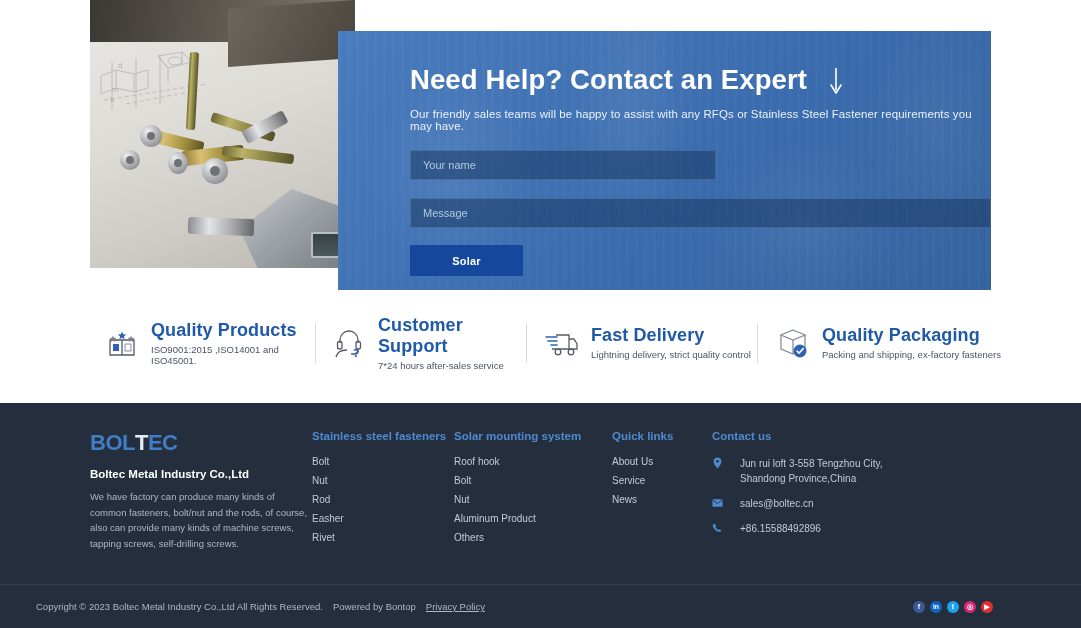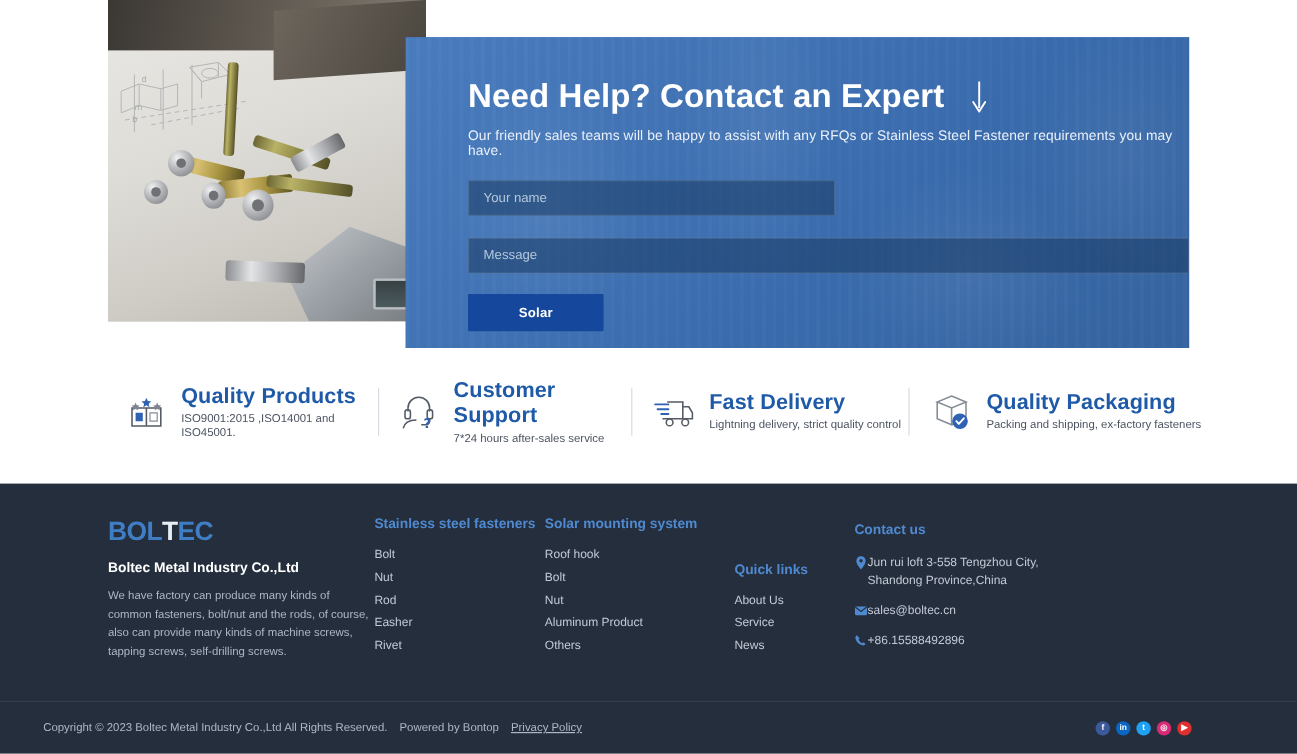--- a/index.html
+++ b/index.html
@@ -71,21 +71,21 @@
   .hero-bg-tex {
     position:absolute; inset:0;
     background:
       radial-gradient(ellipse 120px 150px at 18% 55%, rgba(255,255,255,.07), transparent 70%),
       radial-gradient(ellipse 90px 200px at 45% 30%, rgba(255,255,255,.06), transparent 70%),
       radial-gradient(ellipse 140px 120px at 72% 75%, rgba(255,255,255,.06), transparent 70%),
       radial-gradient(ellipse 110px 160px at 92% 40%, rgba(255,255,255,.05), transparent 70%),
       repeating-linear-gradient(90deg, rgba(255,255,255,.022) 0 3px, transparent 3px 9px),
       linear-gradient(135deg,#4a7cbd 0%, #3a6cae 55%, #35639f 100%);
   }
-  .hero-inner { position:relative; padding: 33px 0 0 52px; }
+  .hero-inner { position:relative; padding: 33px 0 0 72px; }
   .hero-title {
     font-size: 27.5px; font-weight: 700; color:#ffffff; letter-spacing:.1px;
     display:inline-block; vertical-align:middle;
   }
   .hero-arrow {
     display:inline-block; vertical-align:middle; margin-left:16px;
     width:16px; height:30px; position:relative; top:1px;
   }
   .hero-sub {
     margin-top: 12px; font-size: 11.5px; color:#eaf1fa; letter-spacing:.1px;
@@ -120,21 +120,21 @@
   .feat-icon { width:34px; height:34px; flex:none; color:#2f62b3; }
   .feat-title { font-size:18px; font-weight:700; color:#1f5aa8; margin-bottom:3px; letter-spacing:.1px; }
   .feat-desc { font-size:9.5px; color:#4c5462; }
   .feat-div { width:1px; height:40px; background:#d8dce2; }
 
   
   .footer {
     position:absolute; left:0; top:403px; width:1081px; height:225px;
     background:#252e3d; color:#c4ccd8;
   }
-  .footer-main { display:flex; padding: 27px 0 0 90px; align-items: flex-end; }
+  .footer-main { display:flex; padding: 27px 0 0 90px; }
   .fcol-brand { width: 222px; }
   .logo {
     font-size: 22px; font-weight: 800; color:#3f7ec4; letter-spacing:-0.5px;
     position:relative; display:inline-block;
   }
   .logo .scr {
     display:inline-block; position:relative; color:#e7edf5;
   }
   .brand-name { margin-top: 12px; font-size:11.5px; font-weight:700; color:#ffffff; }
   .brand-desc { margin-top: 9px; font-size:9.5px; line-height:1.65; color:#aeb7c4; }
@@ -142,21 +142,21 @@
   .fcol { width: 110px; }
   .fcol.w-sff { width: 142px; }
   .fcol.w-sms { width: 158px; }
   .fcol.w-ql  { width: 100px; }
   .fcol.w-cu  { width: 175px; }
   .fcol-title { font-size:11.5px; font-weight:700; color:#4f8ad0; margin-bottom:14px; }
   .fcol-link {
     display:block; font-size:10px; color:#c3cad6; margin-bottom:8px;
     text-decoration:none; cursor:pointer;
   }
-  .ct-row { display:flex; gap:0; margin-bottom:10px; align-items:flex-start; }
+  .ct-row { display:flex; gap:17px; margin-bottom:10px; align-items:flex-start; }
   .ct-ico { width:11px; height:12px; flex:none; color:#4f8ad0; margin-top:1px; }
   .ct-txt { font-size:10px; color:#c3cad6; line-height:1.5; }
 
   .footer-div {
     position:absolute; left:0; top:181px; width:100%; height:1px;
     background: rgba(255,255,255,.07);
   }
   .copybar {
     position:absolute; left:0; top:182px; width:100%; height:43px;
     display:flex; align-items:center; padding: 0 88px 0 36px;

